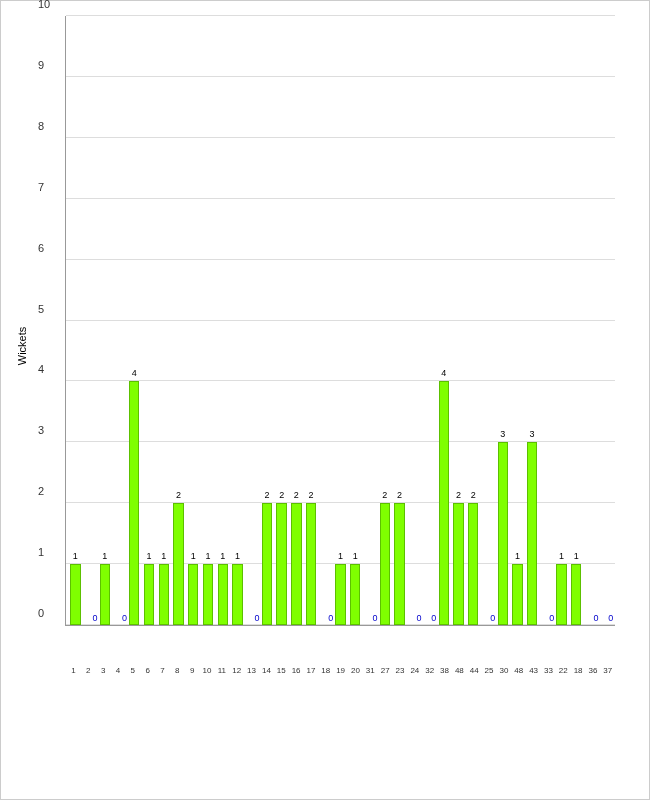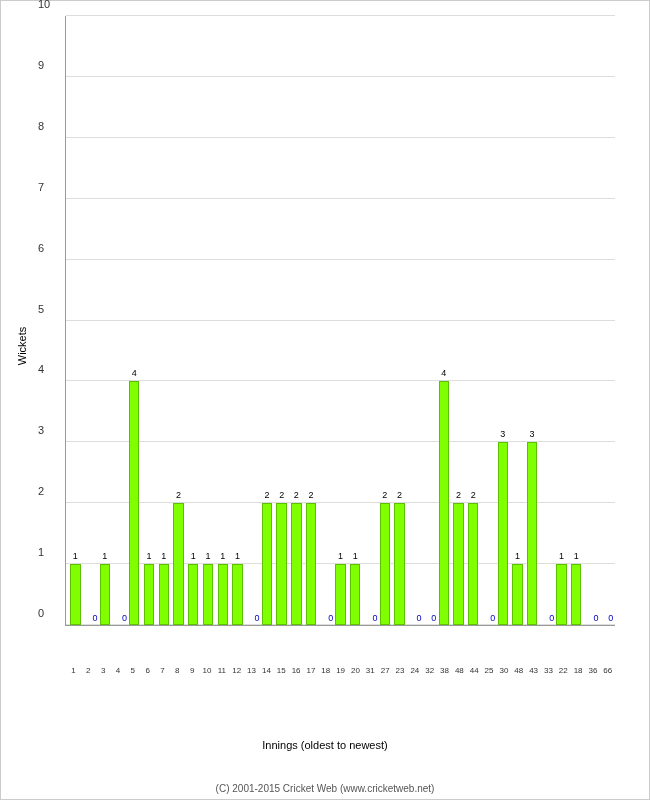--- a/index.html
+++ b/index.html
@@ -366,20 +366,18 @@
           <div class="x-tick">48</div>
           <div class="x-tick">44</div>
           <div class="x-tick">25</div>
           <div class="x-tick">30</div>
           <div class="x-tick">48</div>
           <div class="x-tick">43</div>
           <div class="x-tick">33</div>
           <div class="x-tick">22</div>
           <div class="x-tick">18</div>
           <div class="x-tick">36</div>
-          <div class="x-tick">66</div>
+          <div class="x-tick">37</div>
         </div>
       </div>
-    <div class="x-axis-title">Innings (oldest to newest)</div>
   </div>
 
-  <div class="footer">(C) 2001-2015 Cricket Web (www.cricketweb.net)</div>
 </div>
 
 </body></html>

